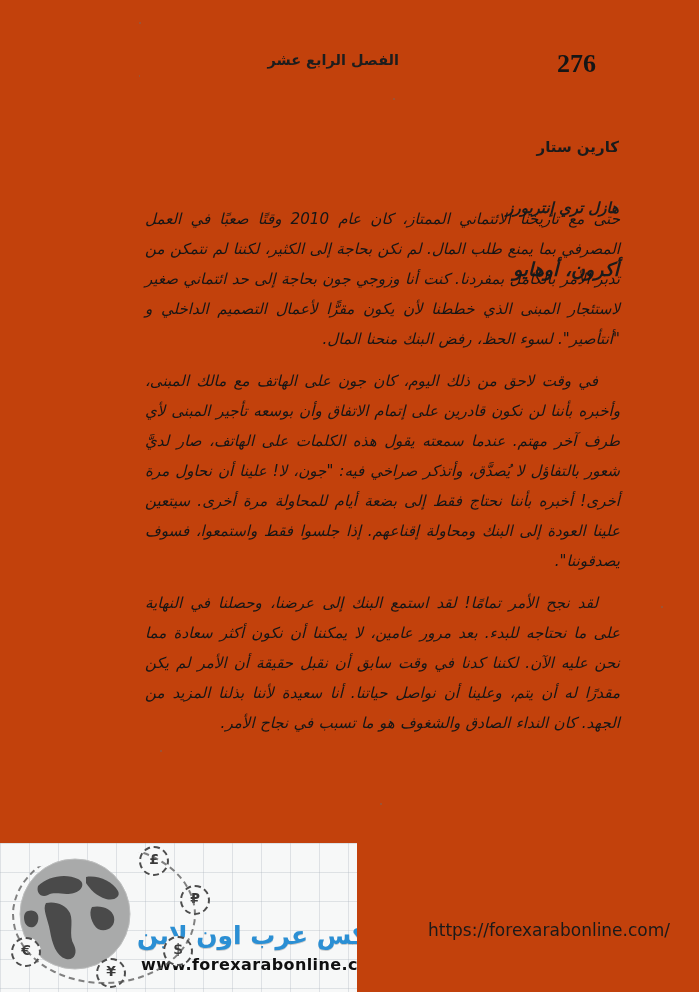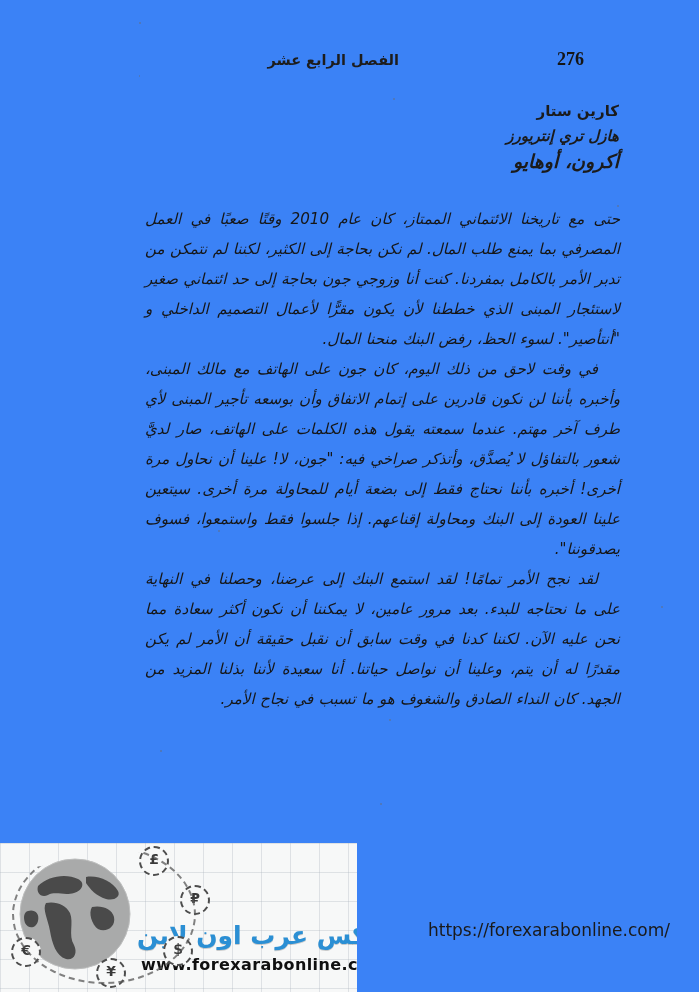--- a/index.html
+++ b/index.html
@@ -8,21 +8,21 @@
     padding: 0;
     background: #ffffff;
   }
   body {
     font-family: "DejaVu Sans", "Liberation Sans", sans-serif;
   }
   .page {
     position: relative;
     width: 699px;
     height: 992px;
-    background: #3b82f6;
+    background: #c2410c;
     overflow: hidden;
   }
 
   
   .speck {
     position: absolute;
     background: #6b6b6b;
     border-radius: 50%;
     opacity: .55;
   }
@@ -44,38 +44,39 @@
     font-weight: bold;
     color: #1d1d1d;
     letter-spacing: .2px;
     white-space: nowrap;
   }
   .page-number {
     position: absolute;
     left: 557px;
     top: -3px;
     font-family: "Liberation Serif", "DejaVu Serif", serif;
-    font-size: 18px;
+    font-size: 26px;
     font-weight: bold;
     color: #151515;
   }
 
   
   .attribution {
     position: absolute;
     top: 99px;
     right: 80px;
     width: 540px;
     text-align: right;
     direction: rtl;
   }
   .attr-line {
     color: #1b1b1b;
     line-height: 25px;
     white-space: nowrap;
+    margin-top: 36px;
   }
   .attr-name {
     font-size: 15px;
     font-weight: bold;
   }
   .attr-company {
     font-size: 15px;
     font-style: italic;
     font-weight: bold;
   }
@@ -102,21 +103,21 @@
     line-height: 30px;
     text-align: justify;
     text-align-last: right;
     letter-spacing: 0;
     word-spacing: .5px;
   }
   .para.indent {
     text-indent: 22px;
   }
   .para + .para {
-    margin-top: 0;
+    margin-top: 12px;
   }
 
   
   .footer-banner {
     position: absolute;
     left: 0;
     top: 843px;
     width: 357px;
     height: 149px;
     background: #f7f8f8;

